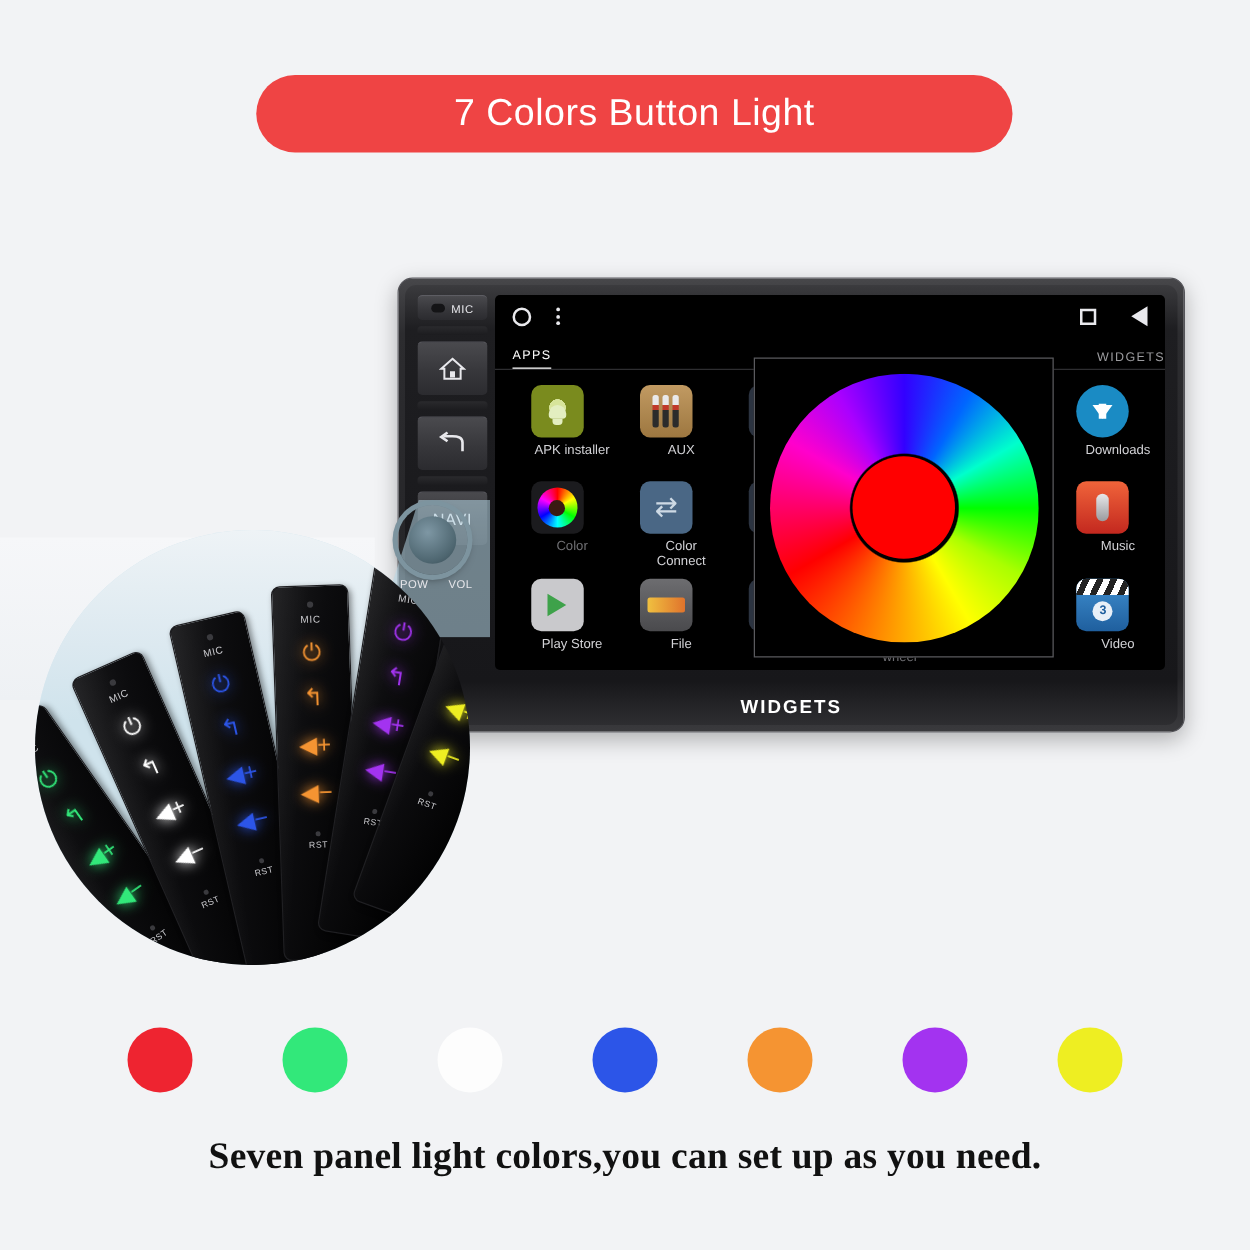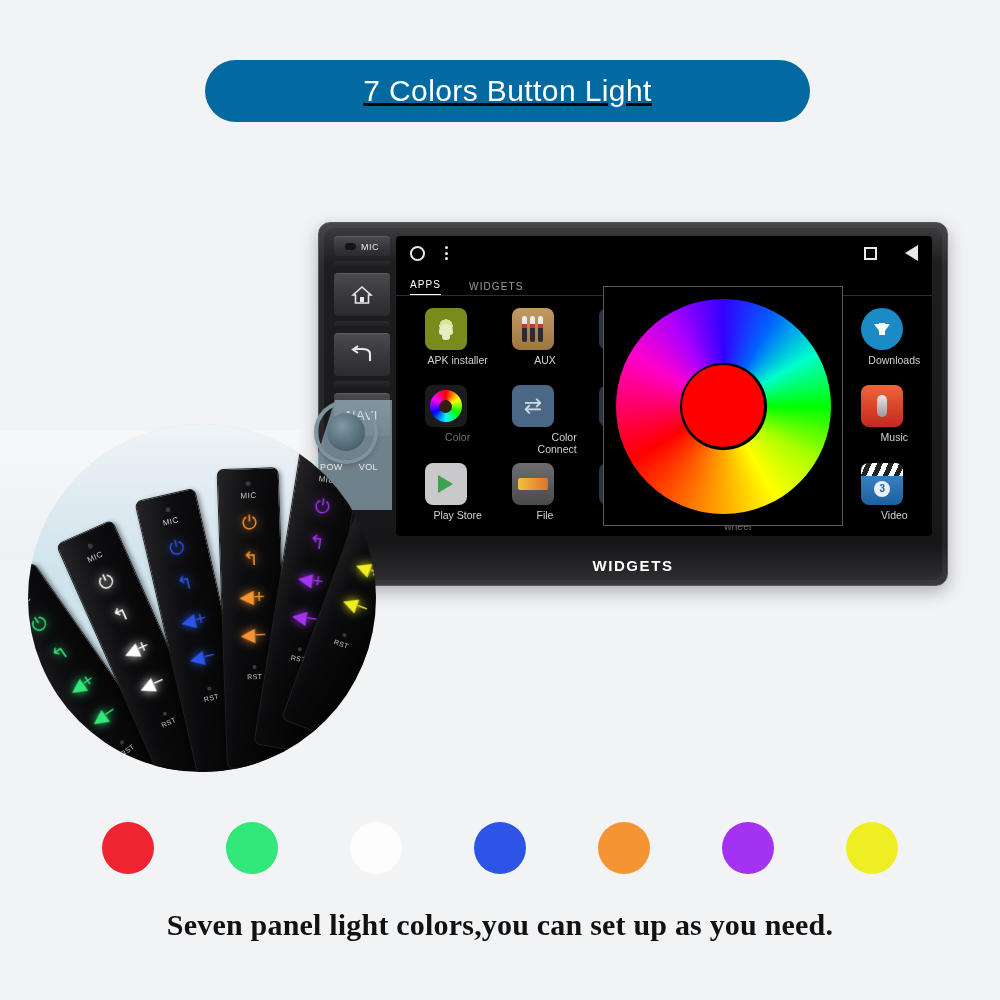--- a/index.html
+++ b/index.html
@@ -7,22 +7,22 @@
   body {
     background:#f2f3f5;
     font-family:"Liberation Sans", sans-serif;
     position:relative;
     overflow:hidden;
   }
 
   
   #banner {
     position:absolute; left:205px; top:60px; width:605px; height:62px;
-    background:#0369a1; border-radius:31px;
-    display:flex; align-items:center; justify-content:center;text-decoration:underline;
+    background:#ef4444; border-radius:31px;
+    display:flex; align-items:center; justify-content:center;
   }
   #banner-text {
     color:#ffffff; font-size:30px; letter-spacing:.4px; font-weight:400;
   }
 
   
   #magnifier {
     position:absolute; left:28px; top:424px; width:348px; height:348px;
     border-radius:50%;
     background:#cfe3ec;
@@ -156,21 +156,21 @@
   #sb-dots{ margin-left:20px; display:flex; flex-direction:column; gap:2.5px; }
   #sb-dots i{ width:3px; height:3px; background:#e9e9ed; border-radius:50%; display:block; }
   #sb-right{ margin-left:auto; display:flex; align-items:center; gap:28px; }
   #sb-square{ width:13px; height:13px; border:2px solid #e9e9ed; }
   #sb-tri{
     width:0;height:0;border-top:8px solid transparent;border-bottom:8px solid transparent;
     border-right:13px solid #e9e9ed;
   }
   #tabs{
     position:absolute; left:0; top:34px; width:100%; height:26px;
-    display:flex; align-items:flex-end; padding-left:14px; gap:28px;
+    display:flex; align-items:flex-end; padding-left:14px; gap:28px;justify-content:space-between;
   }
   .tab{ font-size:10px; letter-spacing:1.1px; padding-bottom:4px; }
   .tab.active{ color:#ffffff; border-bottom:2px solid #ffffff; }
   .tab.inactive{ color:#9c9c9f; }
   #tab-divider{
     position:absolute; left:0; top:59px; width:100%; height:1px; background:#2e2e31;
   }
 
   #apps-grid{
     position:absolute; left:0; top:62px; right:0; bottom:0;
@@ -179,21 +179,21 @@
   }
   .app{
     display:flex; flex-direction:column; align-items:center; justify-content:flex-start;
     padding-top:6px; gap:5px;
   }
   .app-icon{
     width:42px; height:42px; border-radius:8px;
     display:flex; align-items:center; justify-content:center;
     font-size:18px; position:relative; overflow:hidden;
   }
-  .app-label{ font-size:10.5px; color:#d2d2d6; text-align:right; line-height:1.1;margin-left:24px; }
+  .app-label{ font-size:10.5px; color:#d2d2d6; text-align:center; line-height:1.1;margin-left:24px; }
   .app.dim .app-label{ color:#6f6f73; }
 
   
   .ic-apk{ background:#7a8b1e; }
   .ic-apk .droid{ width:20px;height:20px;border-radius:4px;
      background:radial-gradient(circle at 50% 35%, #d7e49a 0 40%, transparent 41%); position:relative;}
   .ic-apk .droid::before{content:"";position:absolute;left:3px;top:5px;width:14px;height:11px;border-radius:7px 7px 3px 3px;background:#e3eec0;}
   .ic-apk .droid::after{content:"";position:absolute;left:6px;top:16px;width:8px;height:5px;background:#e3eec0;border-radius:0 0 3px 3px;}
   .ic-aux{ background:linear-gradient(180deg,#c19a62,#9d7740); }
   .ic-aux .plugs{ display:flex; gap:3px; }

